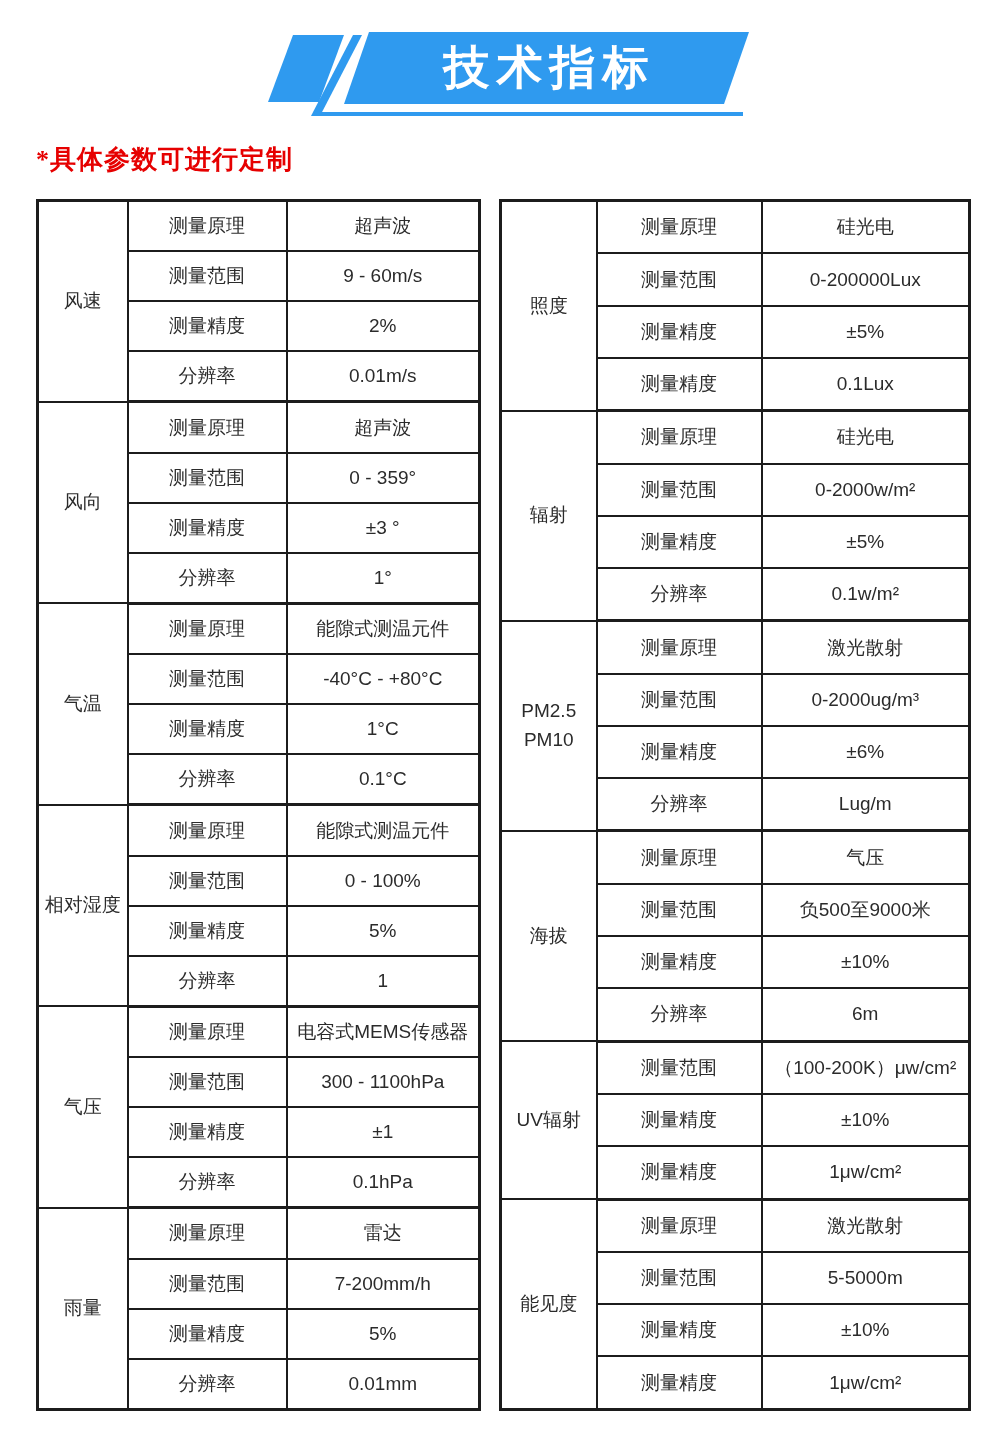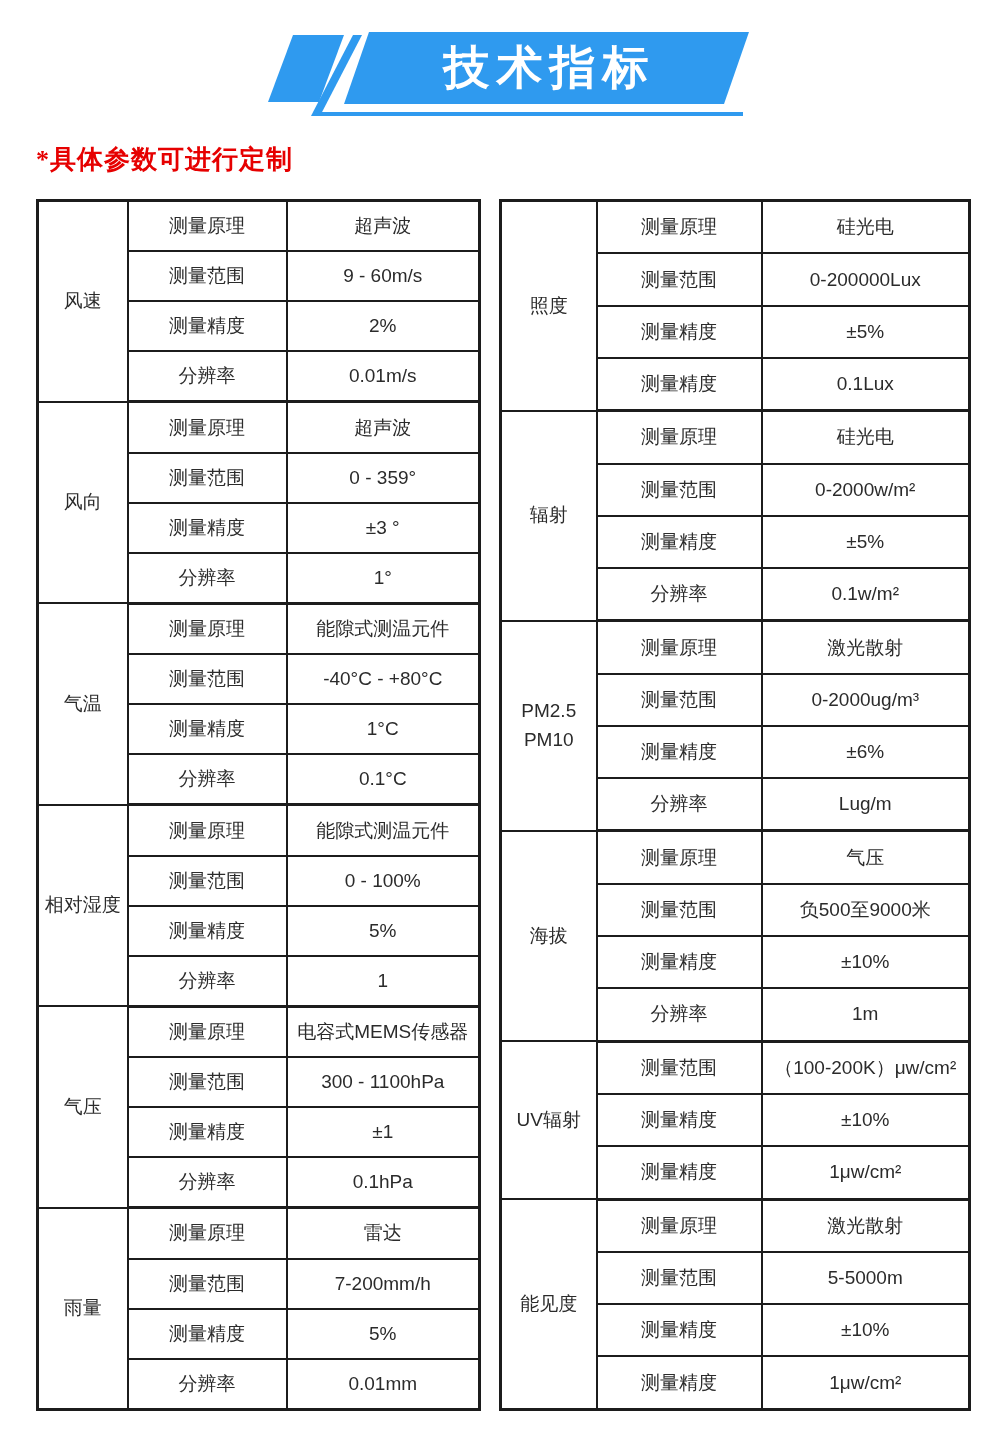--- a/index.html
+++ b/index.html
@@ -285,21 +285,21 @@
           <tr>
             <td class="lbl">测量范围</td>
             <td class="val">负500至9000米</td>
           </tr>
           <tr>
             <td class="lbl">测量精度</td>
             <td class="val">±10%</td>
           </tr>
           <tr class="sec-end">
             <td class="lbl">分辨率</td>
-            <td class="val">1m</td>
+            <td class="val">6m</td>
           </tr>
           <tr>
             <td class="cat" rowspan="3">UV辐射</td>
             <td class="lbl">测量范围</td>
             <td class="val">（100-200K）μw/cm²</td>
           </tr>
           <tr>
             <td class="lbl">测量精度</td>
             <td class="val">±10%</td>
           </tr>

